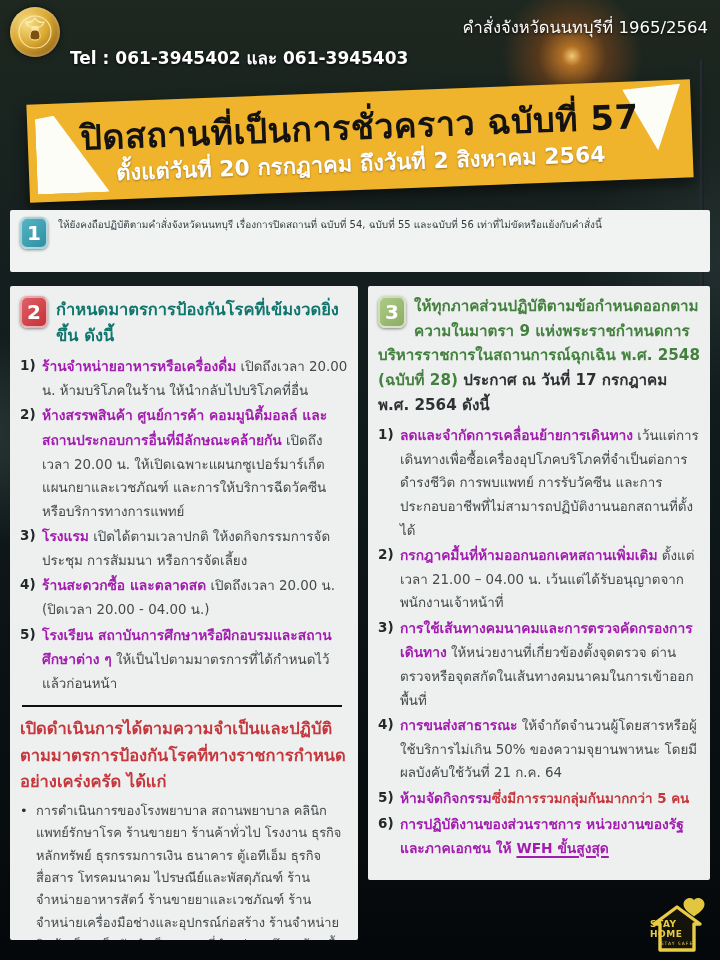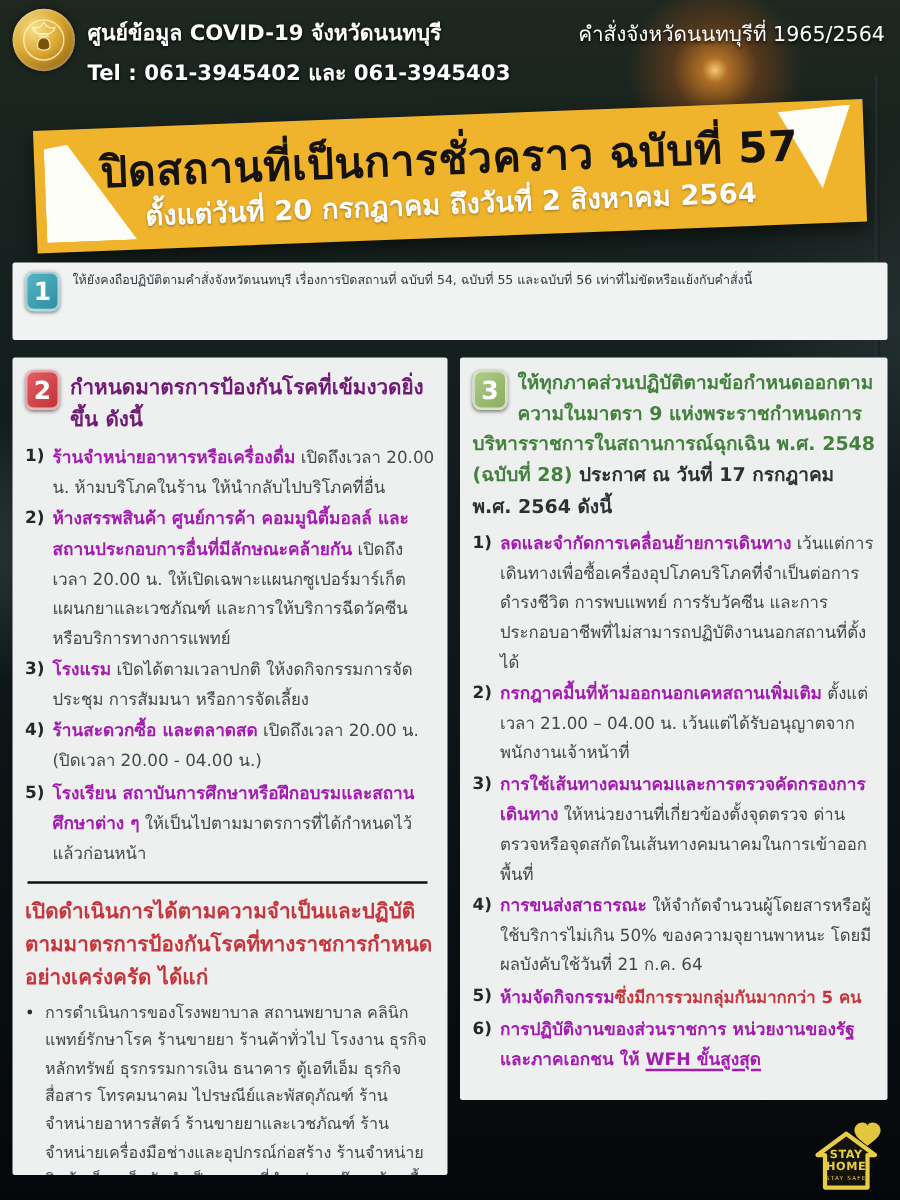--- a/index.html
+++ b/index.html
@@ -47,58 +47,57 @@
   
   .badge{flex:0 0 auto;width:28px;height:32px;border-radius:7px;color:#fff;font-weight:800;font-size:20px;
     display:flex;align-items:center;justify-content:center;
     box-shadow:0 1px 3px rgba(0,0,0,.45);border:2px solid rgba(255,255,255,.55);box-sizing:border-box;}
   .badge-teal{background:linear-gradient(135deg,#55b5c4,#2f8ea0);}
   .badge-red{background:linear-gradient(135deg,#e06066,#c23238);}
   .badge-green{background:linear-gradient(135deg,#aecb87,#8bad62);}
   .badge-float{float:left;margin:2px 8px 2px 0;}
   
   .s1-text{margin-left:10px;color:#2e3b3e;font-size:10px;line-height:1.62;font-weight:500;}
-  .sec-head-red{color:#701a75;font-weight:800;font-size:16.5px;line-height:1.55;padding-top:3px;}
+  .sec-head-red{color:#0f766e;font-weight:800;font-size:16.5px;line-height:1.55;padding-top:3px;}
   .sec-head-green{font-size:15.2px;line-height:1.62;font-weight:800;color:#44813f;}
   .sec-head-green .dark{color:#2d3134;}
   .items{margin-top:6px;}
   .item{display:flex;margin-bottom:1px;}
   .item .no{flex:0 0 22px;font-size:13.5px;font-weight:700;color:#23282a;line-height:1.76;}
   .item .txt{flex:1;font-size:13.4px;color:#44494b;line-height:1.76;}
   .item .txt b{color:#a21caf;font-size:13.8px;}
   .divider{border-top:2.5px solid #101010;margin:10px 6px 9px 2px;}
   .subhead-red{color:#c5373d;font-weight:800;font-size:16.5px;line-height:1.6;margin-bottom:4px;}
   .bullet-row{display:flex;}
   .bullet-row .dot{flex:0 0 16px;color:#2a2e30;font-size:13px;line-height:1.74;}
   .bullet-row .txt{flex:1;font-size:12.9px;color:#45494b;line-height:1.74;}
   .red-inline{color:#c5373d;font-weight:800;}
   .wfh{text-decoration:underline;text-underline-offset:3px;text-decoration-thickness:1.5px;}
   .clear{clear:both;}
   
   .stayhome{position:absolute;right:8px;top:892px;width:62px;height:62px;}
   .stayhome svg{position:absolute;left:0;top:0;}
-  .sh-text{position:absolute;left:0;top:27px;width:54px;text-align:center;color:#e8cc45;
+  .sh-text{position:absolute;left:0;top:27px;width:54px;color:#e8cc45;
     font-weight:800;font-size:9px;line-height:1.15;letter-spacing:.5px;}
   .sh-sub{position:absolute;left:0;top:49px;width:54px;text-align:center;color:#e8cc45;
     font-size:4.5px;letter-spacing:1px;}
 </style>
 </head>
 <body>
 
 <div id="poster">
 
   <div class="seal">
     <svg width="36" height="36" viewBox="0 0 36 36">
       <circle cx="18" cy="18" r="16" fill="none" stroke="#fff3c4" stroke-width="1.2" opacity=".8"></circle>
       <path d="M13 23c0-5 1.5-7 5-7s5 2 5 7c0 2-2 3-5 3s-5-1-5-3z" fill="#7a520e" stroke="#ffe9a8" stroke-width="1"></path>
       <path d="M14 15h8M15 13h6" stroke="#ffe9a8" stroke-width="1.3"></path>
       <path d="M18 4c2 4 6 5 9 4-1 4-5 6-9 5-4 1-8-1-9-5 3 1 7 0 9-4z" fill="none" stroke="#fff3c4" stroke-width="1.1" opacity=".85"></path>
     </svg>
   </div>
-  <div class="hdr-org">ศูนย์ข้อมูล COVID-19 จังหวัดนนทบุรี</div>
   <div class="hdr-tel">Tel : 061-3945402 และ 061-3945403</div>
   <div class="hdr-order">คำสั่งจังหวัดนนทบุรีที่  1965/2564</div>
   <div class="pole"></div>
 
   <div class="banner">
     <div class="tri-left"></div>
     <div class="tri-right"></div>
     <div class="banner-title">ปิดสถานที่เป็นการชั่วคราว  ฉบับที่ 57</div>
     <div class="banner-sub">ตั้งแต่วันที่ 20 กรกฎาคม ถึงวันที่ 2 สิงหาคม 2564</div>
   </div>

